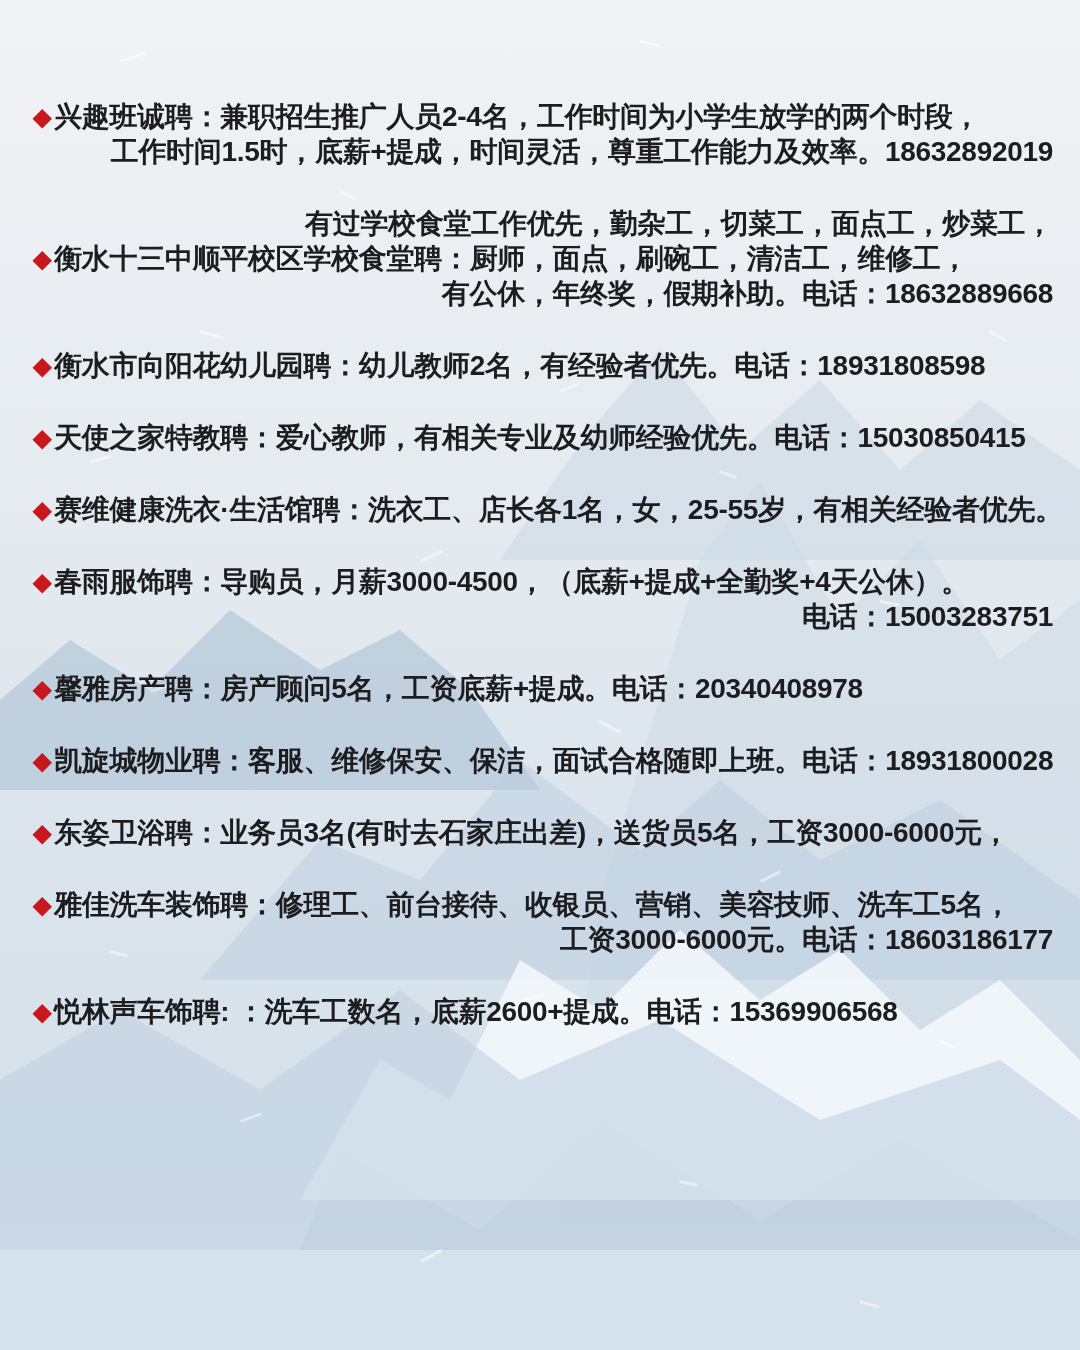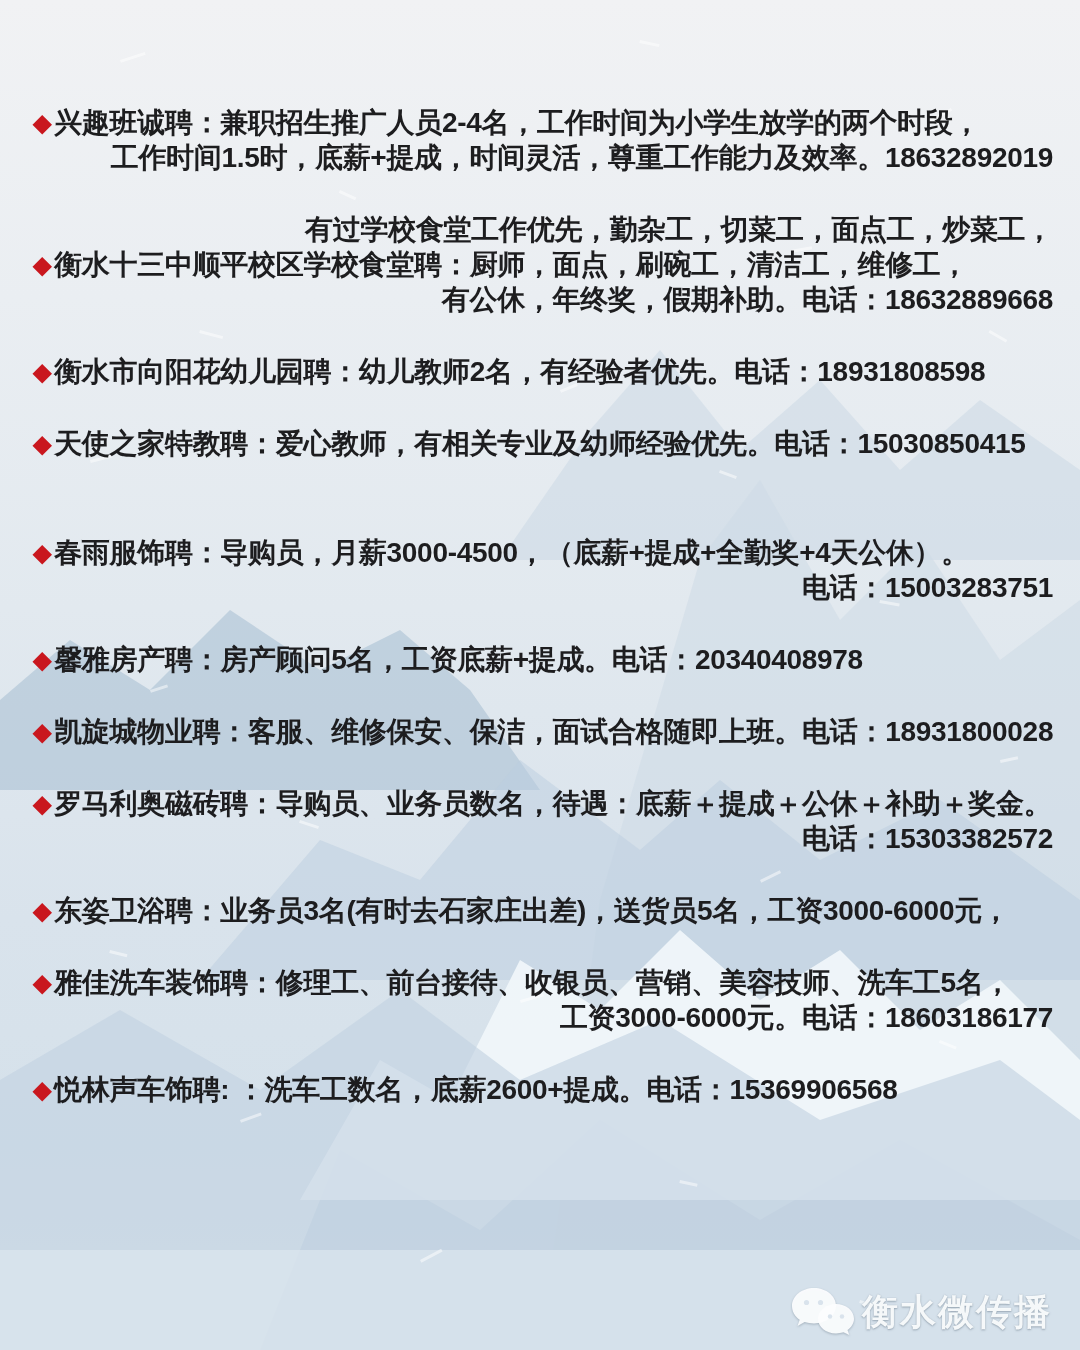--- a/index.html
+++ b/index.html
@@ -7,21 +7,21 @@
     width:1080px; height:1350px; overflow:hidden;
     font-family:"Liberation Sans", sans-serif;
   }
   .poster {
     position:relative; width:1080px; height:1350px;
     background: linear-gradient(180deg,#f1f2f4 0%, #eaeef2 22%, #e2e9ef 45%, #d9e3ec 68%, #d5e1ea 85%, #dde7ee 100%);
     overflow:hidden;
   }
   svg.bg { position:absolute; left:0; top:0; width:1080px; height:1350px; }
   .content {
-    position:absolute; left:33px; top:105px; width:1020px;
+    position:absolute; left:33px; top:99px; width:1020px;
     display:flex; flex-direction:column; gap:37px;
     color:#1d1d1f; font-weight:700; font-size:28px; line-height:35px;
     letter-spacing:-0.3px;
   }
   .listing { white-space:nowrap; }
   .line { white-space:nowrap; }
   .line.cont { padding-left:27px;text-align:right; }
   .bullet {
     display:inline-block; font-size:24px; line-height:35px;
     margin-right:3px; vertical-align:top; color:#c9171e;
@@ -109,20 +109,21 @@
   </div>
 
   <div class="listing">
     <div class="lines">
           <div class="line"><span class="bullet" style="color: rgb(201, 23, 30);">◆</span><span>天使之家特教聘：爱心教师，有相关专业及幼师经验优先。电话：15030850415</span></div>
         </div>
   </div>
 
   <div class="listing">
     <div class="lines">
+          <div class="line"><span class="bullet" style="color: rgb(201, 23, 30);">◆</span><span>赛维健康洗衣·生活馆聘：洗衣工、店长各1名，女，25-55岁，有相关经验者优先。</span></div>
         </div>
   </div>
 
   <div class="listing">
     <div class="lines">
           <div class="line"><span class="bullet" style="color: rgb(201, 23, 30);">◆</span><span>春雨服饰聘：导购员，月薪3000-4500，（底薪+提成+全勤奖+4天公休）。</span></div>
           <div class="line cont">电话：15003283751</div>
         </div>
   </div>
 
@@ -132,26 +133,20 @@
         </div>
   </div>
 
   <div class="listing">
     <div class="lines">
           <div class="line"><span class="bullet" style="color: rgb(201, 23, 30);">◆</span><span>凯旋城物业聘：客服、维修保安、保洁，面试合格随即上班。电话：18931800028</span></div>
         </div>
   </div>
 
 
-  <div class="listing">
-    <div class="lines">
-          <div class="line"><span class="bullet" style="color: rgb(201, 23, 30);">◆</span><span>罗马利奥磁砖聘：导购员、业务员数名，待遇：底薪＋提成＋公休＋补助＋奖金。</span></div>
-          <div class="line cont">电话：15303382572</div>
-        </div>
-  </div>
 
   <div class="listing">
     <div class="lines">
           <div class="line"><span class="bullet" style="color: rgb(201, 23, 30);">◆</span><span>东姿卫浴聘：业务员3名(有时去石家庄出差)，送货员5名，工资3000-6000元，</span></div>
         </div>
   </div>
 
   <div class="listing">
     <div class="lines">
           <div class="line"><span class="bullet" style="color: rgb(201, 23, 30);">◆</span><span>雅佳洗车装饰聘：修理工、前台接待、收银员、营销、美容技师、洗车工5名，</span></div>
@@ -159,33 +154,14 @@
         </div>
   </div>
 
   <div class="listing">
     <div class="lines">
           <div class="line"><span class="bullet" style="color: rgb(201, 23, 30);">◆</span><span>悦林声车饰聘: ：洗车工数名，底薪2600+提成。电话：15369906568</span></div>
         </div>
   </div>
 </div>
 
-  <div class="watermark">
-    <svg width="66" height="52" viewBox="0 0 66 52">
-      <g fill="rgba(252,253,254,0.95)">
-        <path d="M26 2C13.8 2 4 10 4 20c0 5.6 3 10.5 7.7 13.8L9.5 40l7.1-3.9c2.9.9 6.1 1.4 9.4 1.4 12.2 0 22-8 22-17.7S38.2 2 26 2z"></path>
-      </g>
-      <g fill="#d9e3ec">
-        <circle cx="18.5" cy="16.5" r="2.6"></circle>
-        <circle cx="32.5" cy="16.5" r="2.6"></circle>
-      </g>
-      <g fill="rgba(252,253,254,0.95)">
-        <path d="M48 18c-9.9 0-18 6.6-18 14.7S38.1 47.4 48 47.4c2.7 0 5.2-.4 7.5-1.1L61.3 49l-1.8-5c3.9-2.7 6.5-6.8 6.5-11.3C66 24.6 57.9 18 48 18z"></path>
-      </g>
-      <g fill="#d9e3ec">
-        <circle cx="42" cy="30.5" r="2.2"></circle>
-        <circle cx="54" cy="30.5" r="2.2"></circle>
-      </g>
-    </svg>
-    <span>衡水微传播</span>
-  </div>
 
 </div>
 
 </body></html>

